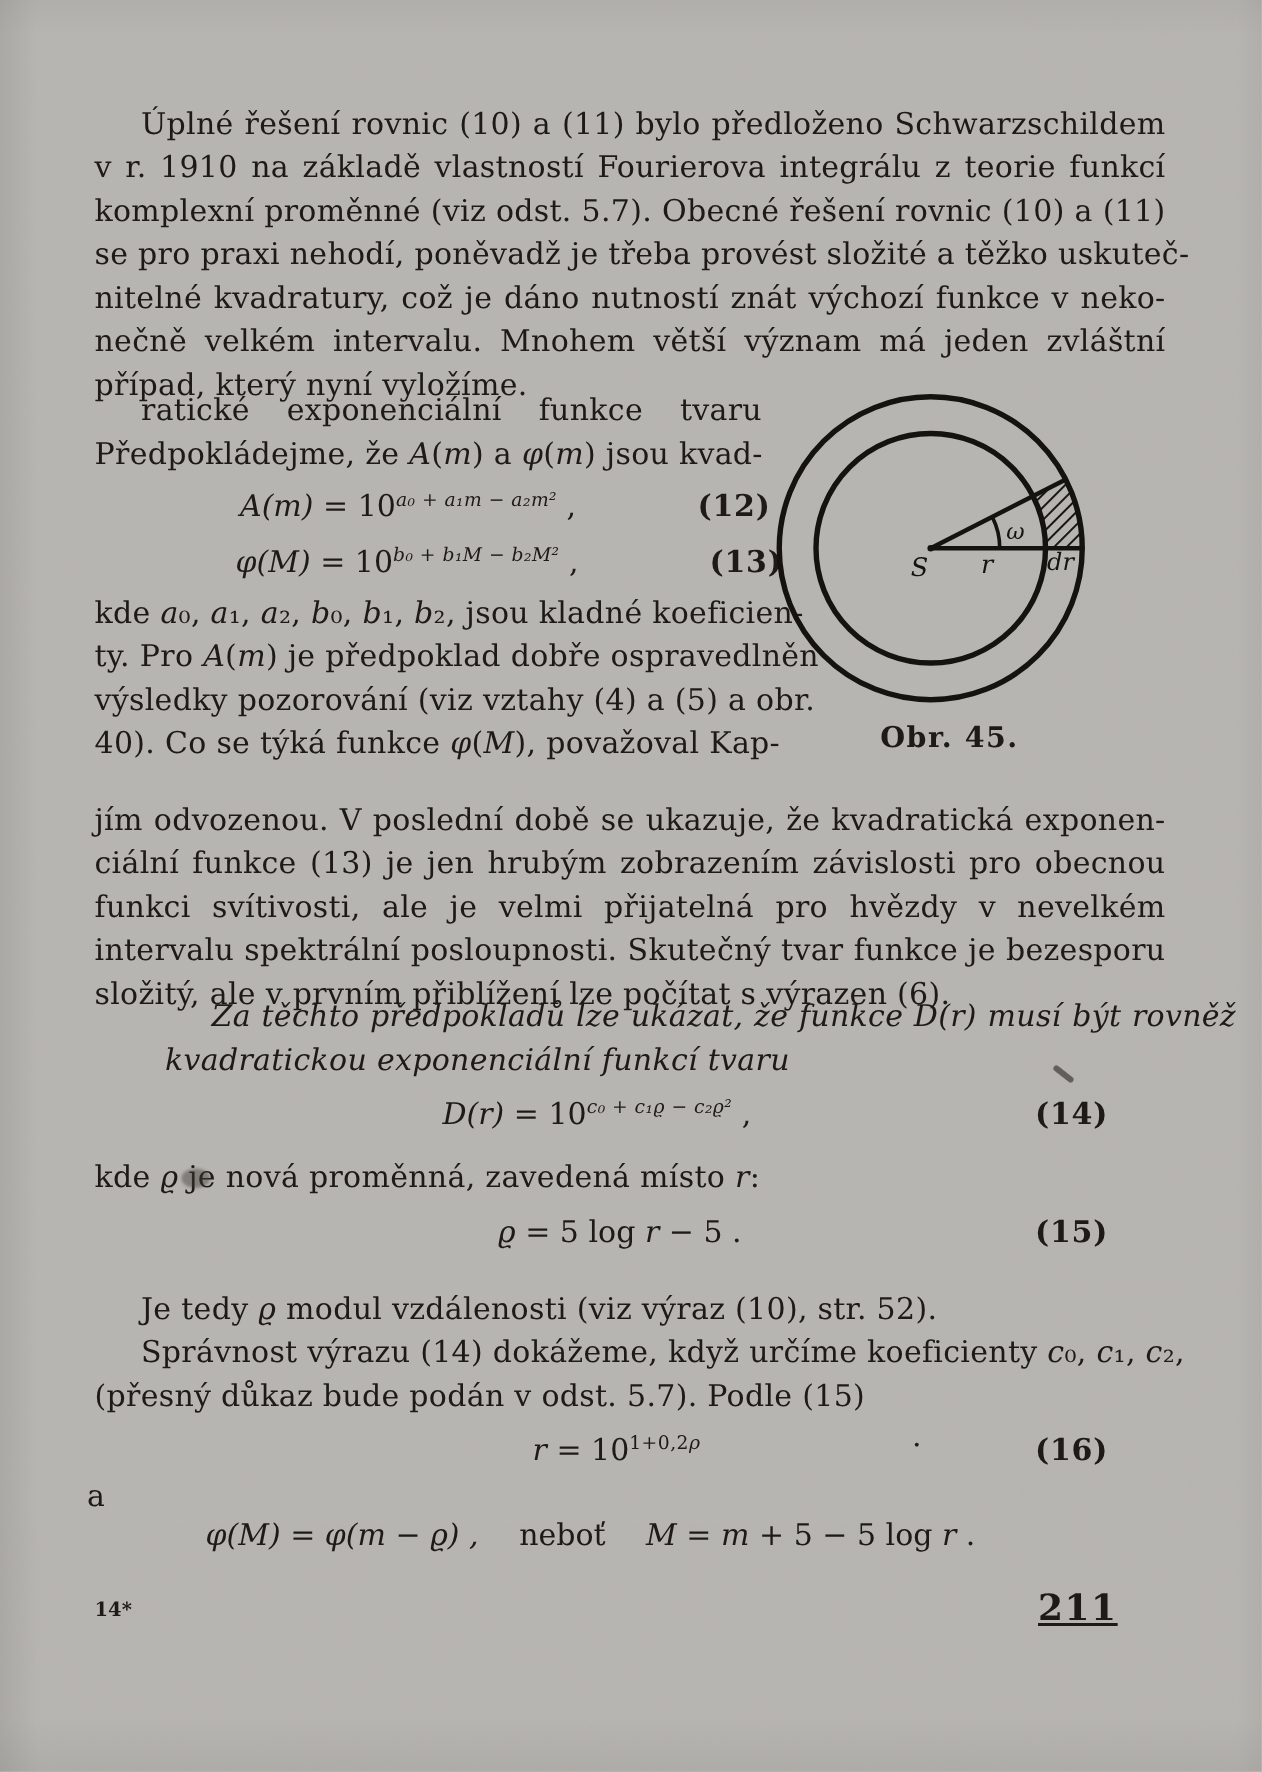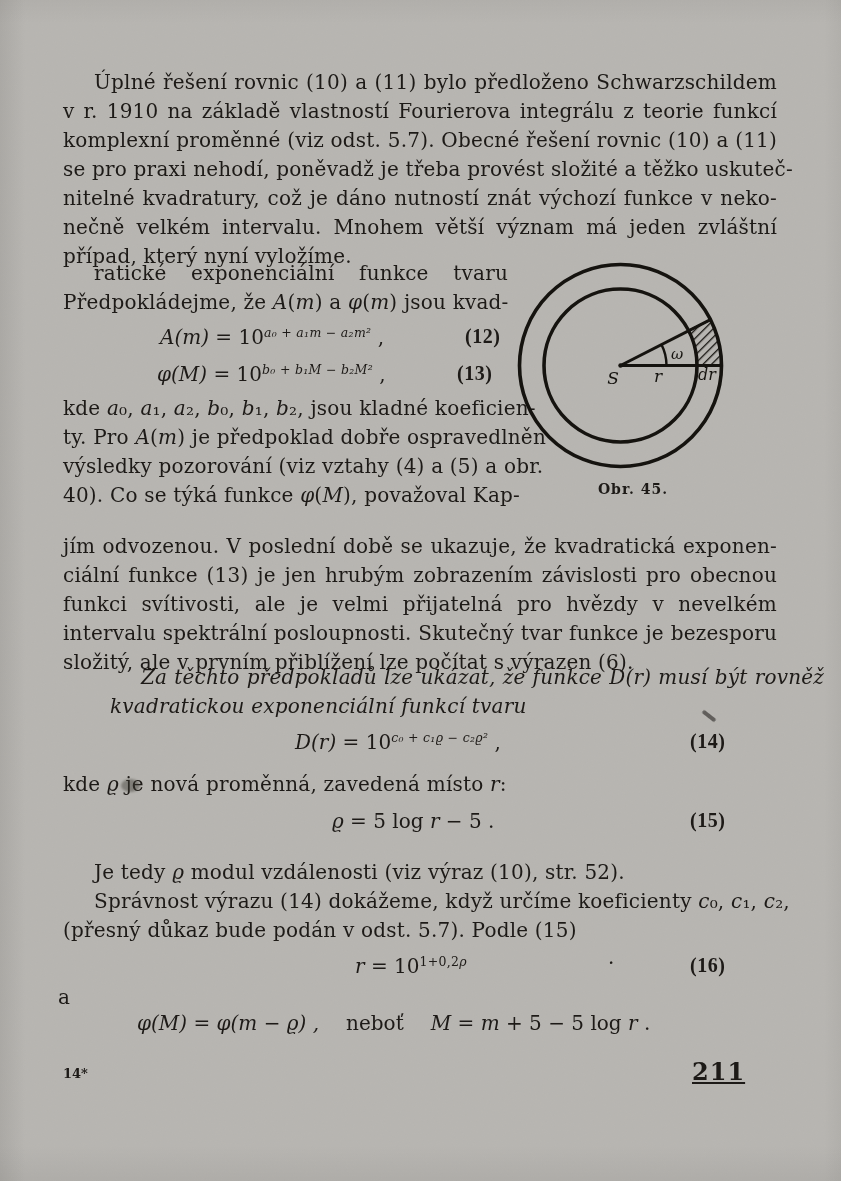--- a/index.html
+++ b/index.html
@@ -17,26 +17,26 @@
       linear-gradient(0deg, rgba(60,58,55,.07) 0, rgba(60,58,55,0) 3%),
       linear-gradient(180deg, rgba(60,58,55,.05) 0, rgba(60,58,55,0) 2%);}
   .block{position:absolute;font-size:20px;line-height:29px;letter-spacing:.2px;}
   .jline{white-space:nowrap;text-align:justify;text-align-last:justify;}
   .block.last-left .jline.last{text-align-last:left;}
   .block.indent .jline:first-child{text-indent:31px;}
   .block.italic .jline{font-style:italic;}
   .it{font-style:italic;}
   .eqrow{position:absolute;left:63px;width:714px;height:34px;font-size:20px;}
   .eqrow .formula{position:absolute;top:3px;white-space:nowrap;}
-  .eqnum{position:absolute;top:3px;font-weight:600;letter-spacing:.5px;font-family:Liberation Serif, serif;}
+  .eqnum{position:absolute;top:3px;font-weight:600;letter-spacing:.5px;}
   .exp{font-size:12.5px;position:relative;top:-7px;letter-spacing:.3px;}
   .mfunc{font-style:italic;}
   .gap{display:inline-block;width:27px;}
   .caption{position:absolute;left:558px;top:481px;width:150px;text-align:center;
-    font-size:14px;font-weight:700;letter-spacing:1px;}
+    font-size:19px;font-weight:700;letter-spacing:1px;}
   .footer-left{position:absolute;left:63px;top:1066px;font-size:13px;font-weight:700;}
   .footer-right{position:absolute;left:692px;top:1057px;font-size:24px;font-weight:700;letter-spacing:1px;text-decoration:underline;}
   .figure{position:absolute;left:508px;top:253px;width:225px;height:225px;}
   .smudge{position:absolute;left:121px;top:779px;width:19px;height:13px;border-radius:50%;
     background:rgba(62,59,54,.45);filter:blur(1.2px);}
   .scan-dash{position:absolute;left:701px;top:714px;width:16px;height:4px;border-radius:2px;
     background:rgba(75,73,70,.8);transform:rotate(38deg);filter:blur(.4px);}
   .dot16{position:absolute;font-size:20px;}
   svg text{font-family:"DejaVu Serif", serif;}
 </style>
@@ -67,21 +67,21 @@
     <div class="jline"><span>Předpokládejme, že </span><span class="it">A</span><span>(</span><span class="it">m</span><span>) a </span><span class="it">φ</span><span>(</span><span class="it">m</span><span>) jsou kvad-</span></div>
   </div>
 
 <div class="eqrow" style="top:322px;width:445px;">
   <span class="formula" style="left:97px;"><span class="mfunc">A(m)</span><span> = 10</span><span class="exp it">a₀ + a₁m − a₂m²</span><span> ,</span></span>
   <span class="eqnum" style="left:402px;">(12)</span>
 </div>
 
 <div class="eqrow" style="top:359px;width:445px;">
   <span class="formula" style="left:94px;"><span class="mfunc">φ(M)</span><span> = 10</span><span class="exp it">b₀ + b₁M − b₂M²</span><span> ,</span></span>
-  <span class="eqnum" style="left:394px;">(13)</span>
+  <span class="eqnum" style="left:410px;">(13)</span>
 </div>
 
 <div class="block" style="left:63px;top:394px;width:445px;">
     <div class="jline"><span>kde </span><span class="it">a</span><span>₀, </span><span class="it">a</span><span>₁, </span><span class="it">a</span><span>₂, </span><span class="it">b</span><span>₀, </span><span class="it">b</span><span>₁, </span><span class="it">b</span><span>₂, jsou kladné koeficien-</span></div>
     <div class="jline"><span>ty. Pro </span><span class="it">A</span><span>(</span><span class="it">m</span><span>) je předpoklad dobře ospravedlněn</span></div>
     <div class="jline"><span>výsledky pozorování (viz vztahy (4) a (5) a obr.</span></div>
     <div class="jline"><span>40). Co se týká funkce </span><span class="it">φ</span><span>(</span><span class="it">M</span><span>), považoval Kap-</span></div>
   </div>
 
 <svg class="figure" viewBox="0 0 225 225">

